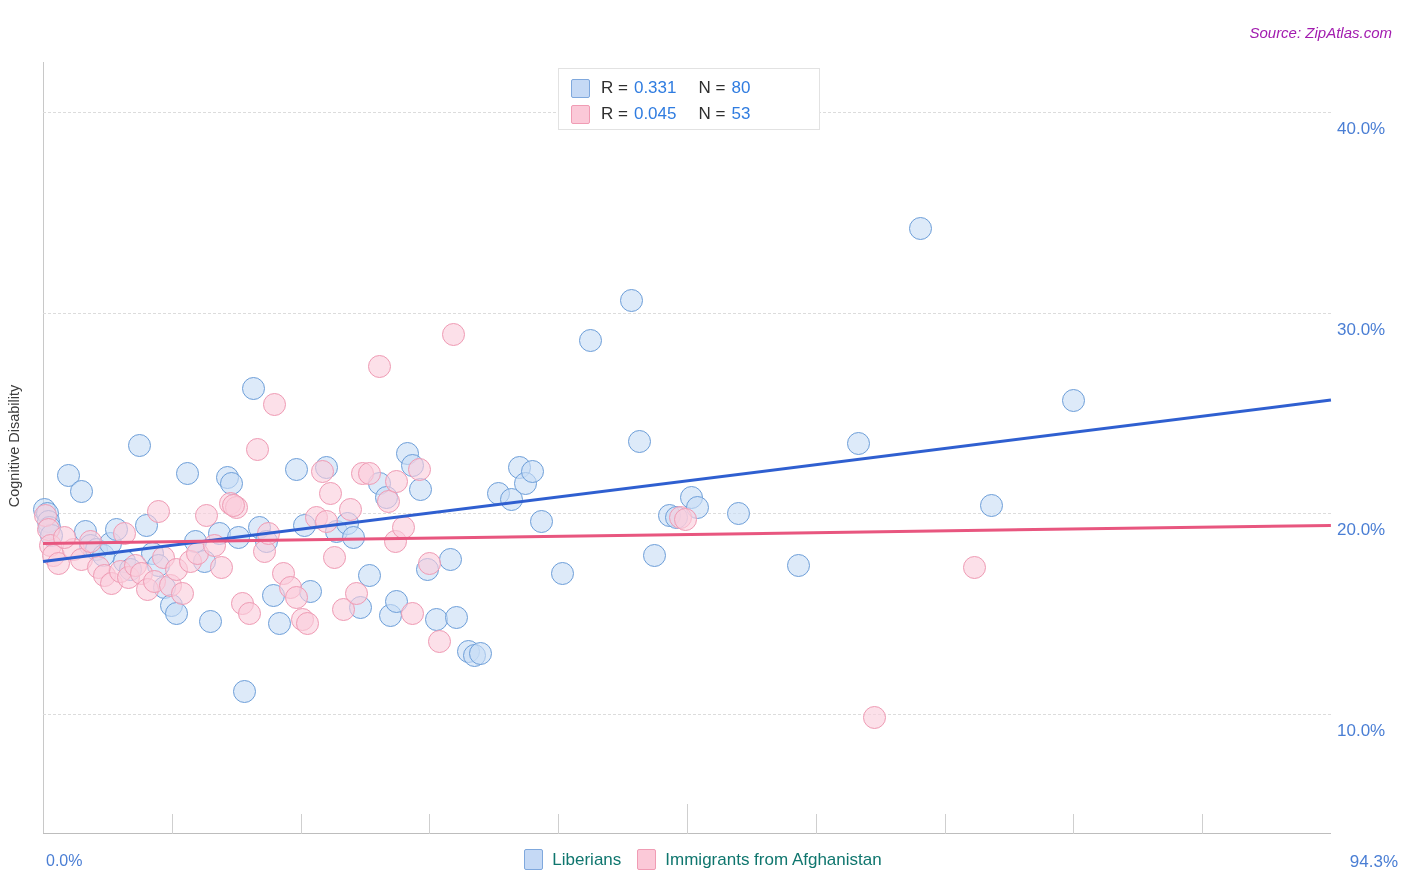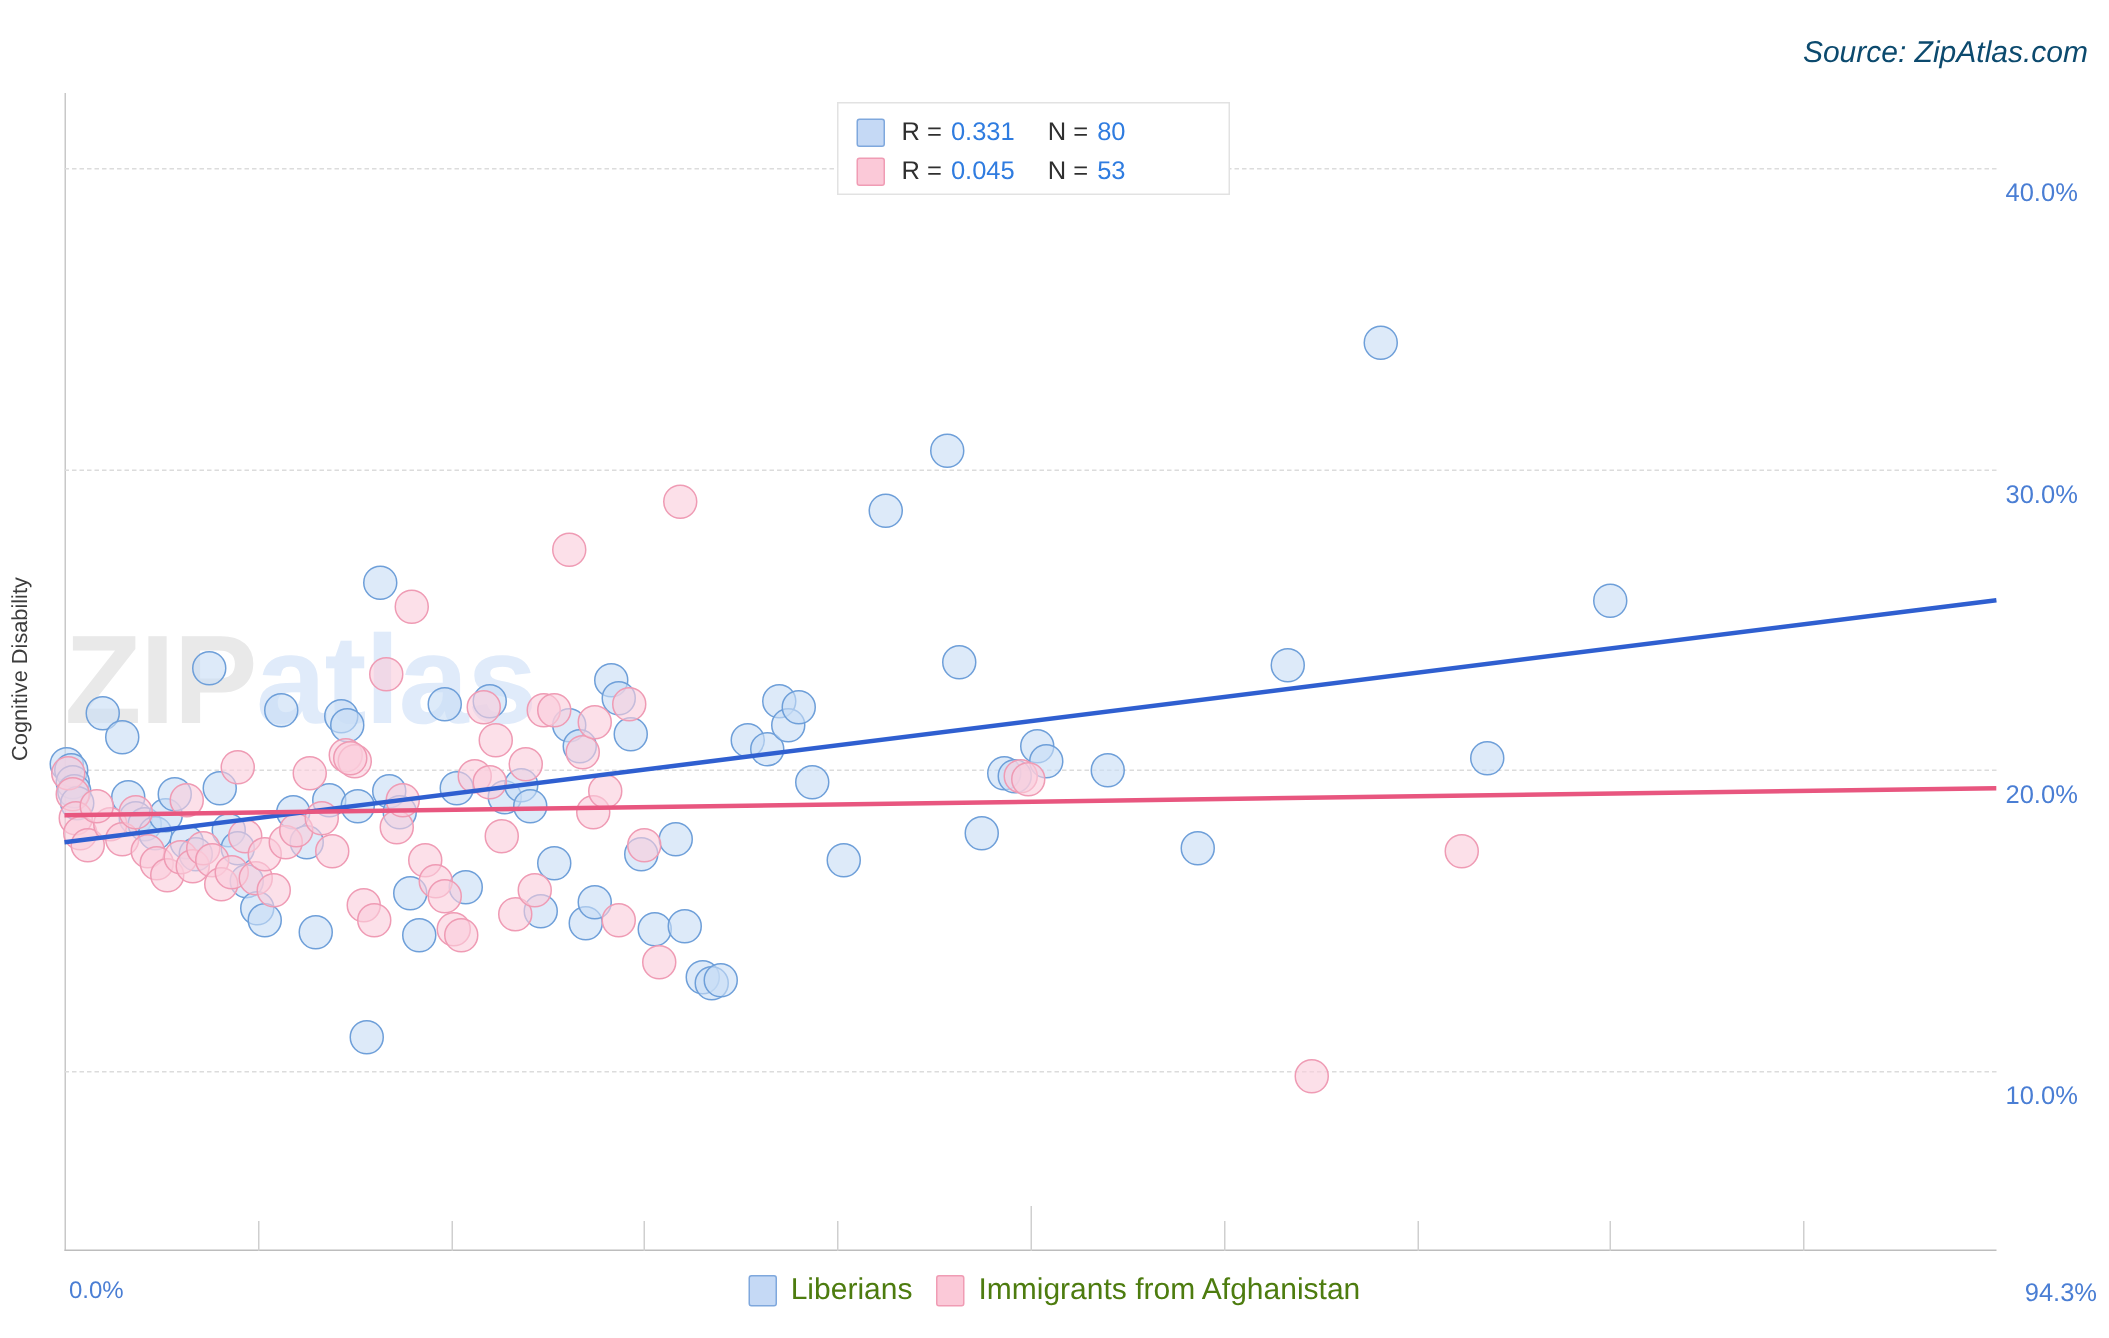--- a/index.html
+++ b/index.html
@@ -12,21 +12,21 @@
   #chart-root{position:absolute;inset:0;}
 
   
   .title{
     position:absolute;left:12px;top:20px;
     font-size:19px;letter-spacing:.2px;color:#2b2b2b;
     white-space:nowrap;
   }
   .source{
     position:absolute;right:14px;top:24px;
-    font-size:20px;font-style:italic;color:#0c4a6e;
+    font-size:15px;font-style:italic;color:#a21caf;
     white-space:nowrap;
   }
 
   
   .plot{
     position:absolute;left:43px;top:62px;
     width:1288px;height:772px;
   }
   .axis-y-line{
     position:absolute;left:0;top:0;width:1px;height:772px;
@@ -95,21 +95,21 @@
   .st-gap{display:inline-block;width:22px;}
 
   
   .botlegend{
     position:absolute;left:0;top:849px;width:1406px;
     display:flex;justify-content:center;align-items:center;
     gap:16px;
   }
   .bl-item{display:flex;align-items:center;gap:9px;}
   .bl-sw{width:19px;height:21px;border-radius:2px;box-sizing:border-box;}
-  .bl-txt{font-size:20px;color:#4d7c0f;white-space:nowrap;}
+  .bl-txt{font-size:17px;color:#0f766e;white-space:nowrap;}
 
   
   .pt{
     position:absolute;border-radius:50%;box-sizing:border-box;
     border-width:1.3px;border-style:solid;
   }
   .pt-b{background:rgba(200,221,245,.62);border-color:#6e9fd9;}
   .pt-p{background:rgba(250,205,219,.62);border-color:#ef9bb4;}
   .trend{position:absolute;height:0;transform-origin:0 50%;}
   .tr-b{border-top:3.4px solid #2f5fd0;}
@@ -146,23 +146,20 @@
         <div class="xtick" style="left: 1030.4px; height: 20px;"></div>
         <div class="xtick" style="left: 1159.2px; height: 20px;"></div>
       </div>
     <div id="ylabel-layer">
         <div class="ylabel-text" style="top: 668.7px;">10.0%</div>
         <div class="ylabel-text" style="top: 468.2px;">20.0%</div>
         <div class="ylabel-text" style="top: 267.6px;">30.0%</div>
         <div class="ylabel-text" style="top: 67.1px;">40.0%</div>
       </div>
 
-    <div class="watermark" style="left:0;top:343px;">
-      <span class="wm-zip">ZIP</span><span class="wm-atlas">atlas</span>
-    </div>
 
     <div id="points-layer">
         <div class="pt pt-b" style="left: -9.8px; top: 435.7px; width: 23px; height: 23px;"></div>
         <div class="pt pt-b" style="left: -7.2px; top: 439.7px; width: 23px; height: 23px;"></div>
         <div class="pt pt-b" style="left: -6.3px; top: 447.7px; width: 23px; height: 23px;"></div>
         <div class="pt pt-b" style="left: -4.6px; top: 453.7px; width: 23px; height: 23px;"></div>
         <div class="pt pt-b" style="left: -2.9px; top: 461.7px; width: 23px; height: 23px;"></div>
         <div class="pt pt-b" style="left: 14.3px; top: 401.6px; width: 23px; height: 23px;"></div>
         <div class="pt pt-b" style="left: 27.1px; top: 417.6px; width: 23px; height: 23px;"></div>
         <div class="pt pt-b" style="left: 31.4px; top: 457.7px; width: 23px; height: 23px;"></div>

